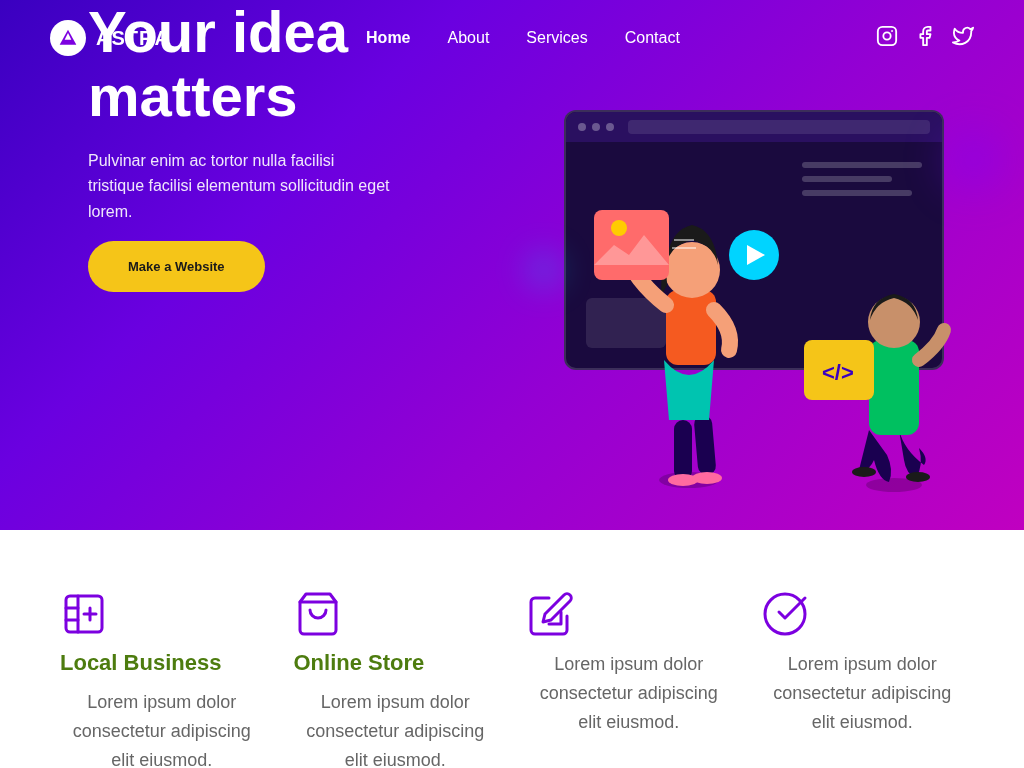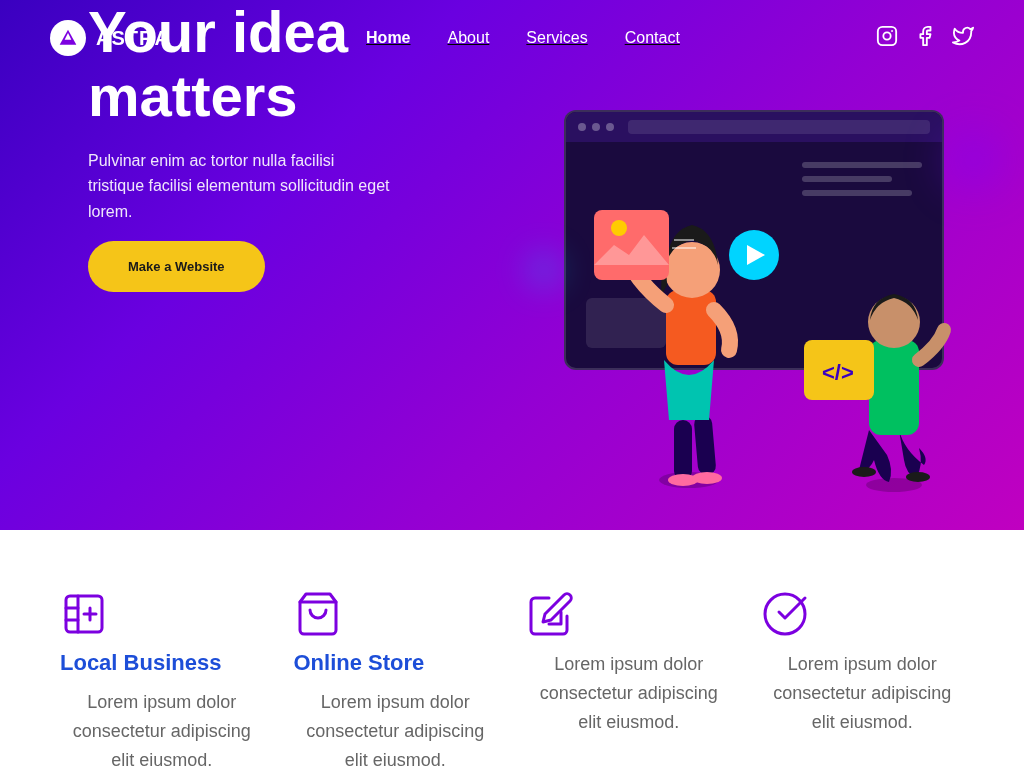--- a/index.html
+++ b/index.html
@@ -31,21 +31,20 @@
     .logo-text {
       color: white;
       font-size: 20px;
       font-weight: 700;
       letter-spacing: 1px;
     }
     .nav {
       display: flex;
       align-items: center;
       gap: 37px;
-      text-decoration: underline;
     }
     .nav-link {
       color: white;
       text-decoration: none;
       font-size: 16px;
       font-weight: 500;
     }
     .nav-link.active { font-weight: 700; }
     .social-icons {
       display: flex;
@@ -192,21 +191,21 @@
       flex-direction: column;
       gap: 12px;
     }
     .service-icon {
       width: 48px; height: 48px;
       color: #6a00e0;
     }
     .service-title {
       font-size: 22px;
       font-weight: 700;
-      color: #1d4ed8;
+      color: #4d7c0f;
     }
     .service-desc {
       font-size: 18px;
       color: #666;
       line-height: 1.6;
       text-align: center;
     }
 
     
   </style>

